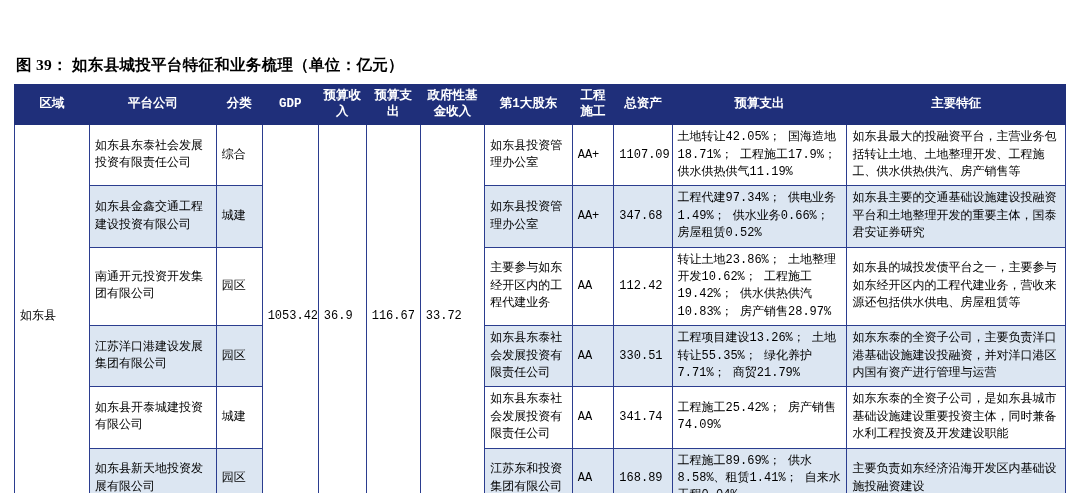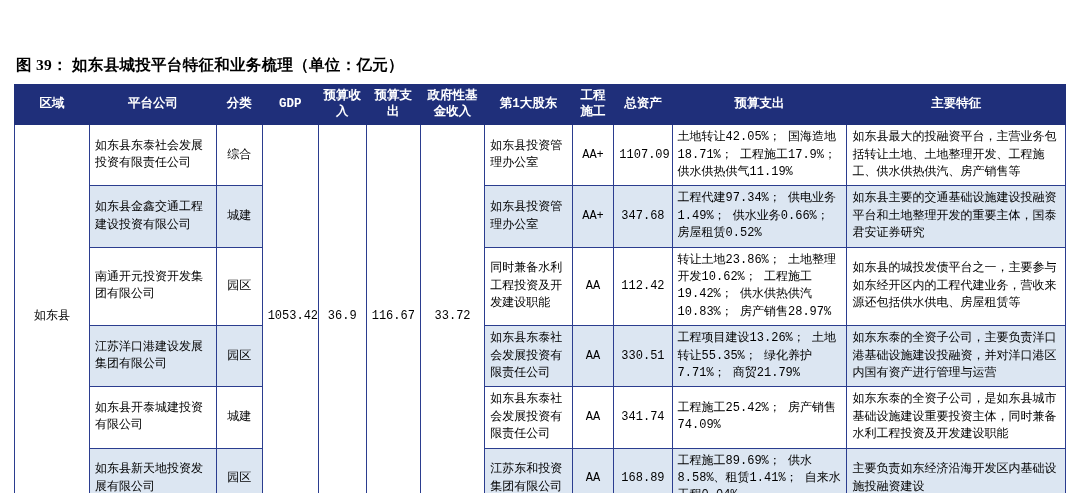--- a/index.html
+++ b/index.html
@@ -48,21 +48,21 @@
     text-align: center;
   }
   table.main td {
     border: 1px solid #2b3d8f;
     padding: 4px 5px;
     vertical-align: middle;
     line-height: 1.45;
     font-size: 12px;
     color: #000;
   }
-  td.c { text-align: center; }
+  td.c { }
   td.l { text-align: left; }
   .shade { background: #dce6f2; }
   .plain { background: #ffffff; }
   .src {
     margin-top: 10px;
     font-size: 13.5px;
     font-weight: bold;
     padding-left: 2px;
     letter-spacing: 0.2px;
   }
@@ -141,21 +141,21 @@
         <td class="l shade">如东县投资管理办公室</td>
         <td class="c shade">AA+</td>
         <td class="c shade">347.68</td>
         <td class="l shade">工程代建97.34%；  供电业务1.49%；  供水业务0.66%；  房屋租赁0.52%</td>
         <td class="l shade">如东县主要的交通基础设施建设投融资平台和土地整理开发的重要主体，国泰君安证券研究</td>
       </tr>
 
       <tr>
         <td class="l plain">南通开元投资开发集团有限公司</td>
         <td class="c plain">园区</td>
-        <td class="l plain">同时兼备水利工程投资及开发建设职能</td>
+        <td class="l plain">主要参与如东经开区内的工程代建业务</td>
         <td class="c plain">AA</td>
         <td class="c plain">112.42</td>
         <td class="l plain">转让土地23.86%；  土地整理开发10.62%；  工程施工19.42%；  供水供热供汽10.83%；  房产销售28.97%</td>
         <td class="l plain">如东县的城投发债平台之一，主要参与如东经开区内的工程代建业务，营收来源还包括供水供电、房屋租赁等</td>
       </tr>
 
       <tr>
         <td class="l shade">江苏洋口港建设发展集团有限公司</td>
         <td class="c shade">园区</td>
         <td class="l shade">如东县东泰社会发展投资有限责任公司</td>

